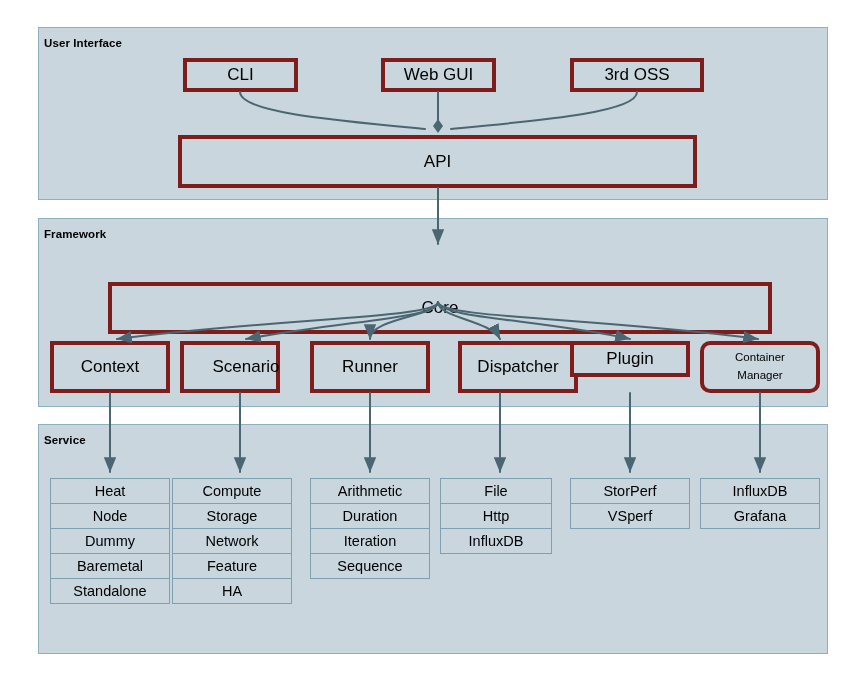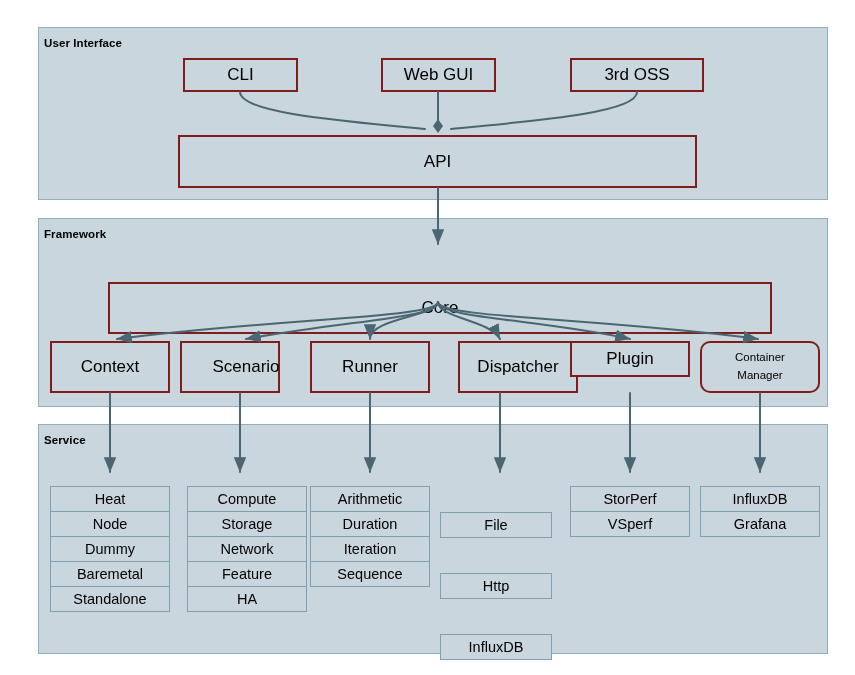--- a/index.html
+++ b/index.html
@@ -42,21 +42,21 @@
     top: 9px;
     font-size: 11.5px;
     font-weight: bold;
     color: #000000;
     letter-spacing: 0.1px;
     white-space: nowrap;
   }
   .node {
     position: absolute;
     background: #c9d6dd;
-    border: 2px solid #7f1d1d;
+    border: 4px solid #7f1d1d;
     box-sizing: border-box;
     display: flex;
     align-items: center;
     justify-content: center;
     color: #000000;
     font-size: 17px;
     z-index: 3;
     text-align: center;
     line-height: 1.05;
   }
@@ -76,21 +76,21 @@
     border: 1px solid #7f9fb2;
     box-sizing: border-box;
     height: 26px;
     display: flex;
     align-items: center;
     justify-content: center;
     font-size: 14.5px;
     color: #000000;
     margin-top: -1px;
   }
-  .svc-item:first-child { margin-top: 8px; }
+  .svc-item:first-child { margin-top: 0; }
 </style>
 </head>
 <body>
 
 <div id="canvas">
 
   <div class="panel" style="left:38px; top:27px; width:790px; height:173px;">
     <div class="panel-title">User Interface</div>
   </div>
 
@@ -164,36 +164,36 @@
   </div>
 
   <div class="svc-stack" style="left:50px; top:478px; width:120px;">
     <div class="svc-item">Heat</div>
     <div class="svc-item">Node</div>
     <div class="svc-item">Dummy</div>
     <div class="svc-item">Baremetal</div>
     <div class="svc-item">Standalone</div>
   </div>
 
-  <div class="svc-stack" style="left:187px; top:478px; width:120px;">
+  <div class="svc-stack" style="left:172px; top:478px; width:120px;">
     <div class="svc-item">Compute</div>
     <div class="svc-item">Storage</div>
     <div class="svc-item">Network</div>
     <div class="svc-item">Feature</div>
     <div class="svc-item">HA</div>
   </div>
 
   <div class="svc-stack" style="left:310px; top:478px; width:120px;">
     <div class="svc-item">Arithmetic</div>
     <div class="svc-item">Duration</div>
     <div class="svc-item">Iteration</div>
     <div class="svc-item">Sequence</div>
   </div>
 
-  <div class="svc-stack" style="left:440px; top:504px; width:112px;gap:36px;">
+  <div class="svc-stack" style="left:440px; top:478px; width:112px;">
     <div class="svc-item">File</div>
     <div class="svc-item">Http</div>
     <div class="svc-item">InfluxDB</div>
   </div>
 
   <div class="svc-stack" style="left:570px; top:478px; width:120px;">
     <div class="svc-item">StorPerf</div>
     <div class="svc-item">VSperf</div>
   </div>
 

